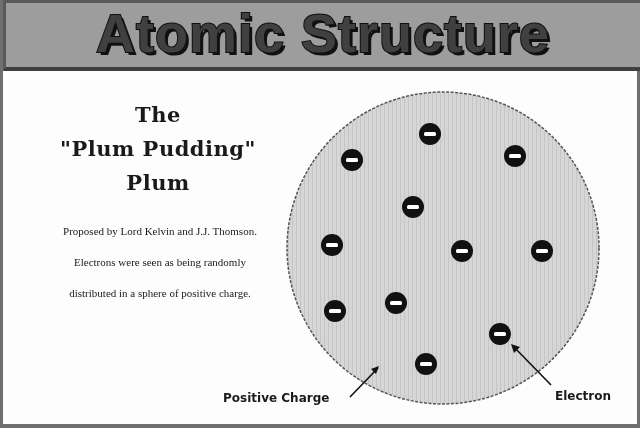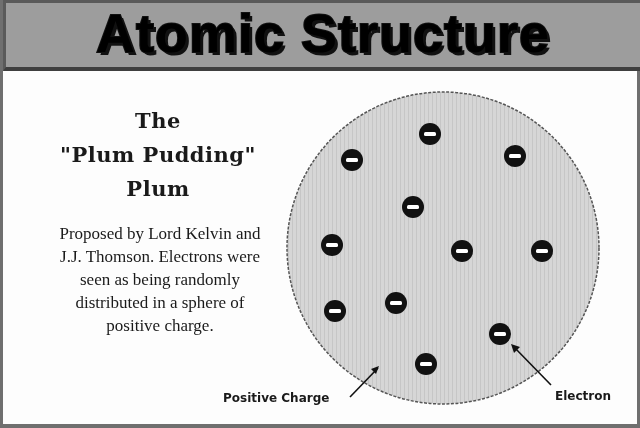--- a/index.html
+++ b/index.html
@@ -15,44 +15,44 @@
       position: absolute; left: 0; top: 0; width: 640px; height: 71px;
       background: #9d9d9d;
       border: 3px solid #5a5a5a;
       border-bottom: 4px solid #3f3f3f;
       display: flex; align-items: center; justify-content: center;
     }
     .title-text {
       font-family: "Liberation Sans", sans-serif;
       font-weight: bold;
       font-size: 54px;
-      color: #000000;
+      color: #404040;
       letter-spacing: 1px;
       -webkit-text-stroke: 2px #111111;
       paint-order: stroke fill;
       text-shadow: 3px 3px 0 #111111;
       margin-top: -4px;
     }
     .left-panel {
-      position: absolute; left: 30px; top: 104px; width: 250px;
+      position: absolute; left: 30px; top: 98px; width: 250px;
       text-align: center;
       color: #1a1a1a;
     }
     .heading-line {
       font-family: "DejaVu Serif", serif;
       font-weight: bold;
       font-size: 21px;
       line-height: 34px;
       letter-spacing: 0.5px;
     }
     .description {
       margin-top: 16px;
       font-family: "Liberation Serif", serif;
-      font-size: 17px;
-      line-height: 23px;
+      font-size: 11px;
+      line-height: 31px;
       padding: 0 18px 0 22px;
     }
     svg.diagram { position: absolute; left: 0; top: 0; }
     .label {
       font-family: "DejaVu Sans", sans-serif;
       font-weight: bold;
       font-size: 12px;
       fill: #1a1a1a;
     }
   </style>

